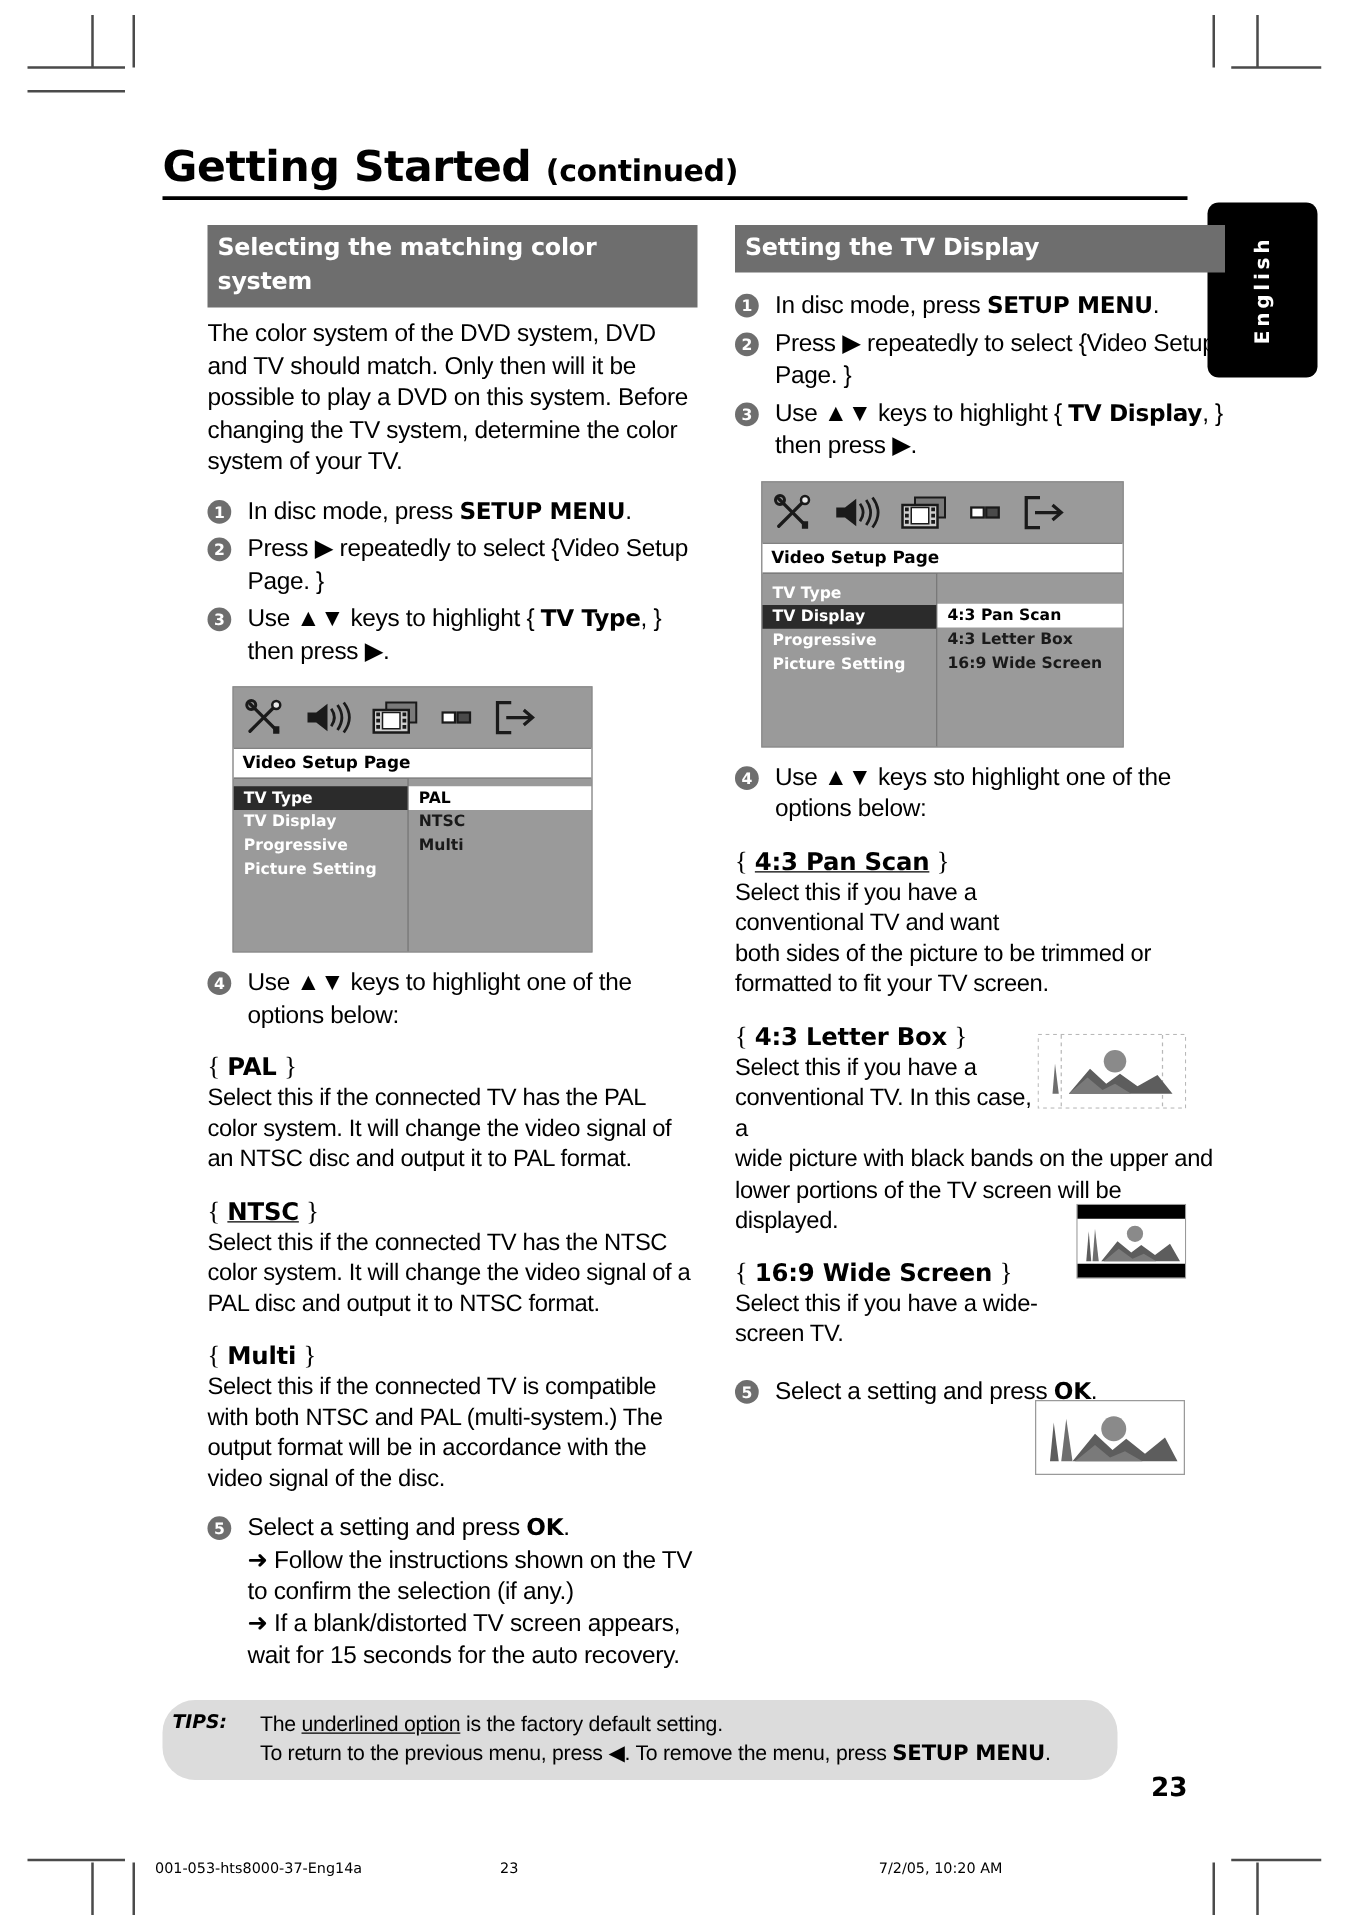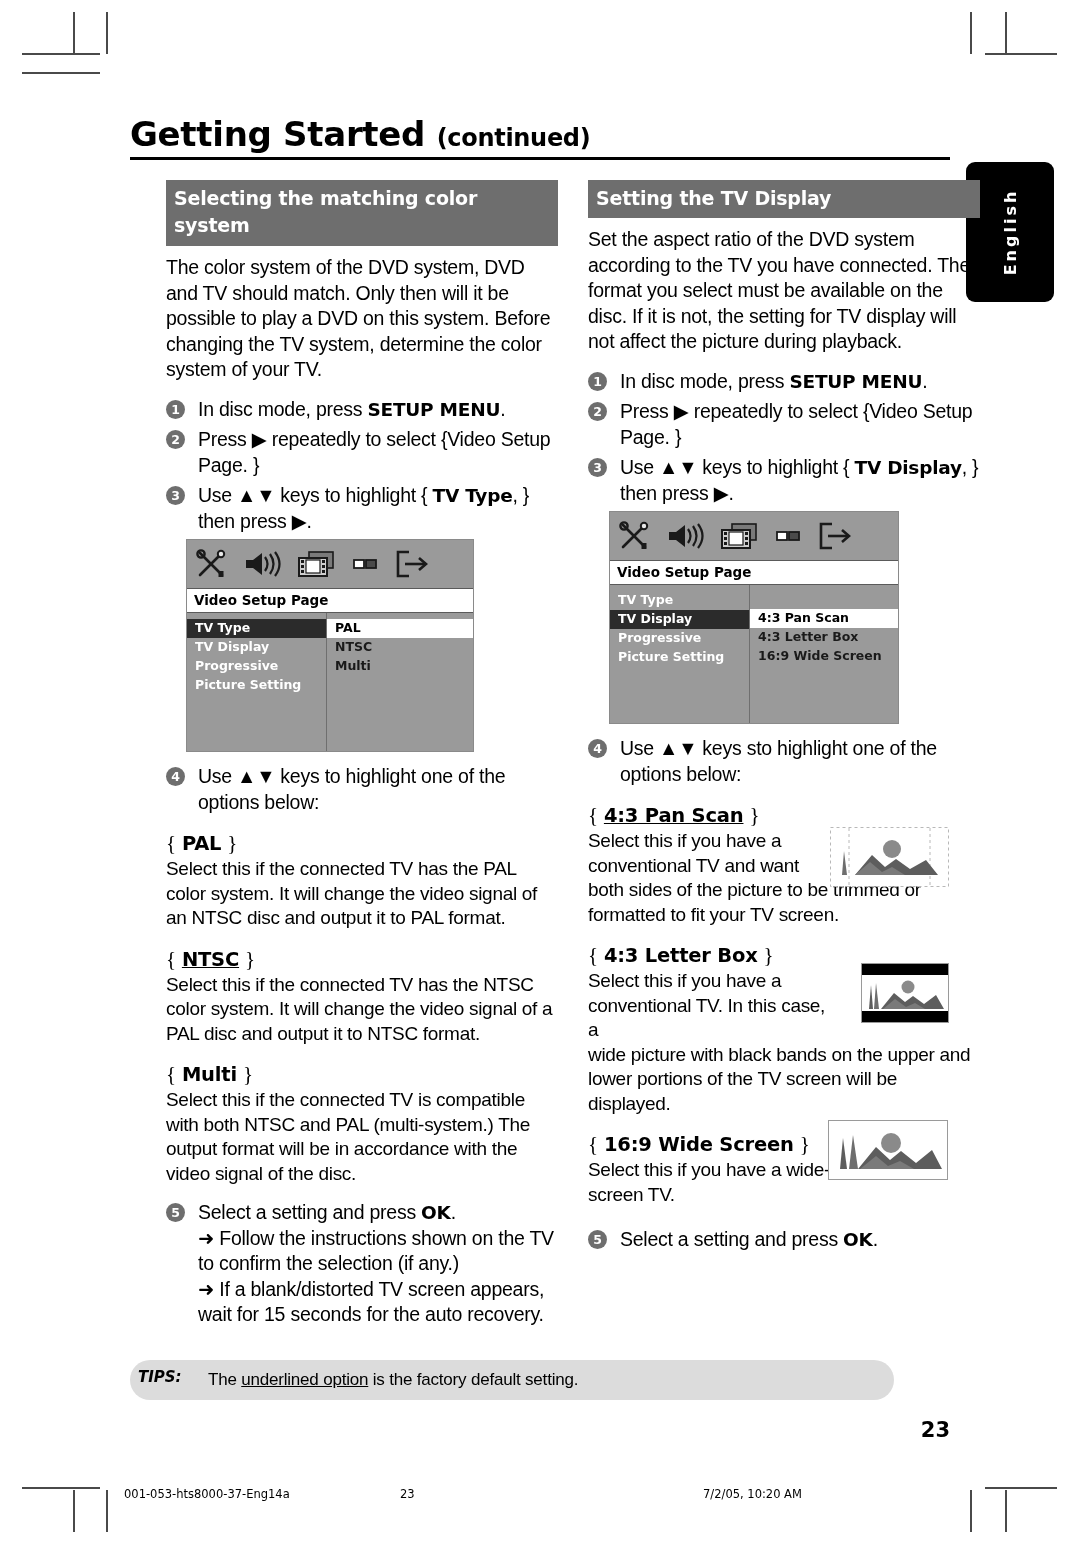--- a/index.html
+++ b/index.html
@@ -137,21 +137,21 @@
     font-size: 12.5px;
     font-weight: bold;
     line-height: 19px;
     text-align: center;
   }
   b.k { font-family: "DejaVu Sans", sans-serif; font-weight: bold; font-size: 18.5px; }
 
   
   .osd {
     width: 288px;
-    margin: 5px 0 0 20px;
+    margin: 15px 0 0 20px;
     background: #9a9a9a;
     border: 1px solid #8a8a8a;
     box-sizing: border-box;
   }
   .osd.right { margin-left: 21px; width: 290px; }
   .osd-icons {
     height: 48px;
     display: flex;
     align-items: center;
     padding-left: 8px;
@@ -403,21 +403,20 @@
       <span class="num">5</span><span>Select a setting and press </span><b class="k">OK</b><span>.</span>
       <div class="arrow-line">➜ Follow the instructions shown on the TV to confirm the selection (if any.)</div>
       <div class="arrow-line">➜ If a blank/distorted TV screen appears, wait for 15 seconds for the auto recovery.</div>
     </li>
   </ol>
 </div>
 
 <div class="col col-right">
 
   <div class="sec-head one-line">Setting the TV Display</div>
-  <p class="body">Set the aspect ratio of the DVD system according to the TV you have connected. The format you select must be available on the disc.  If it is not, the setting for TV display will not affect the picture during playback.</p>
 
   <ol class="steps">
     <li>
       <span class="num">1</span><span>In disc mode, press </span><b class="k">SETUP MENU</b><span>.</span>
     </li>
     <li>
       <span class="num">2</span><span>Press ▶ repeatedly to select {Video Setup Page. }</span>
     </li>
     <li>
       <span class="num">3</span><span>Use ▲▼ keys to highlight { </span><b class="k">TV Display</b><span>, } then press ▶.</span>
@@ -538,20 +537,21 @@
     <path d="M21 49 L25 15 L30 49 Z" fill="#6e6e6e"></path>
     <path d="M30 49 L48 27 L62 40 L73 31 L88 43 L104 30 L114 49 Z" fill="#5d5d5d"></path>
     <path d="M32 49 L48 36 L60 46 L72 41 L86 49 Z" fill="#7a7a7a"></path>
   </svg>
 </div>
 
 <div class="tips">
   <div class="tips-label">TIPS:</div>
   <div class="tips-lines">
     <div><span>The </span><u>underlined option</u><span> is the factory default setting.</span></div>
+    <div><span>To return to the previous menu, press ◀.  To remove the menu, press </span><b>SETUP MENU</b><span>.</span></div>
   </div>
 </div>
 
 <div class="page-num">23</div>
 
 <div class="pfoot pfoot-file">001-053-hts8000-37-Eng14a</div>
 <div class="pfoot pfoot-pg">23</div>
 <div class="pfoot pfoot-date">7/2/05, 10:20 AM</div>
 <div class="pfoot pfoot-code">3139 115 2xxx1</div>
 

